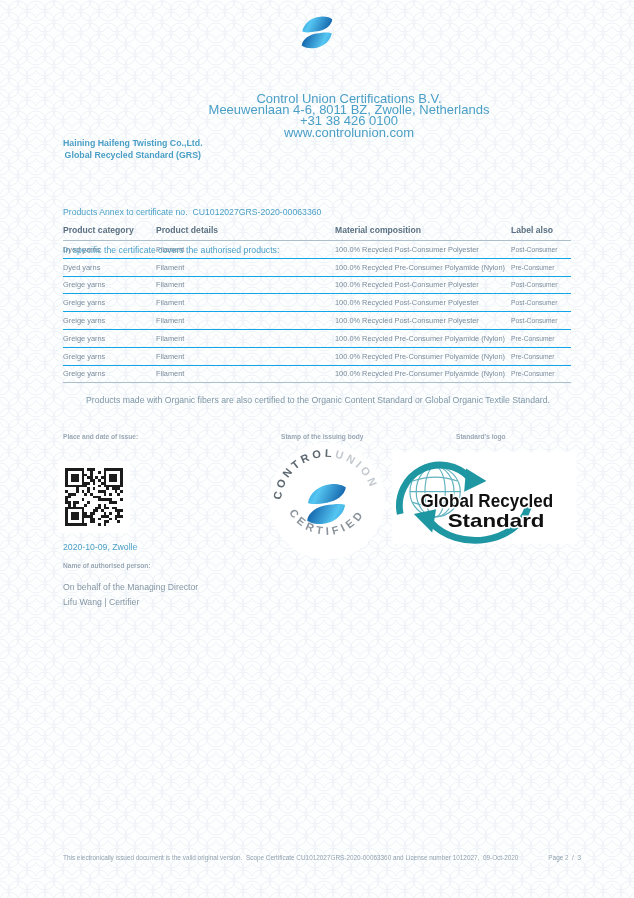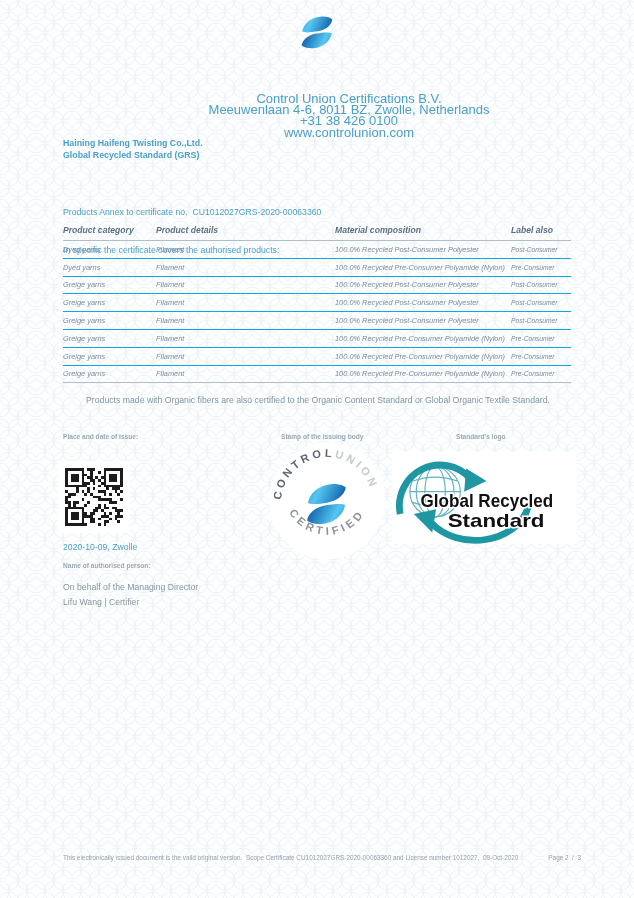--- a/index.html
+++ b/index.html
@@ -7,24 +7,24 @@
     position:relative;width:634px;height:898px;background:#fdfefe;
     font-family:"Liberation Sans",sans-serif;overflow:hidden;
   }
   .bg-pattern{position:absolute;left:0;top:0;z-index:0;}
   .content{position:absolute;inset:0;z-index:1;}
   .abs{position:absolute;}
   .blue{color:#4A9FC6;}
   .cap{font-size:6.6px;color:#9AA8B4;font-weight:bold;}
   .hdr-logo{left:294px;top:11px;}
   .addr{left:0;top:93px;width:634px;text-align:center;font-size:13px;line-height:11.2px;padding-left:32px;}
-  .company{left:63px;top:138px;font-size:8.8px;font-weight:bold;line-height:11.5px;}
+  .company{left:63px;top:138px;font-size:8.8px;font-weight:bold;line-height:11.5px;text-align:center;}
   .intro{left:63px;top:181px;font-size:8.7px;line-height:12.5px;white-space:pre-wrap;}
   .ptable{left:63px;top:219px;width:508px;}
-  .trow,.thead{display:grid;grid-template-columns:93px 179px 176px 60px;align-items:center;font-style:italic;}
+  .trow,.thead{display:grid;grid-template-columns:93px 179px 176px 60px;align-items:center;}
   .thead{height:21px;font-size:8.6px;font-weight:bold;color:#5A7081;border-bottom:1.5px solid #AEBFCC;}
   .trow{height:16.8px;font-size:7.4px;color:#7B8C9B;border-bottom:1px solid #0ea5e9;}
   .trow:last-child{border-bottom:1.5px solid #AEBFCC;}
   .cell-grade{font-size:6.7px;}
   .note{left:63px;top:395px;width:510px;font-size:8.7px;line-height:11.5px;color:#7E96A6;text-align:center;}
   .cap-place{left:63px;top:433px;}
   .cap-stamp{left:281px;top:433px;}
   .cap-logo{left:456px;top:433px;}
   .qr-box{left:58px;top:461px;width:72px;height:72px;background:#fff;display:flex;align-items:center;justify-content:center;}
   .date-place{left:63px;top:542px;font-size:8.7px;}

